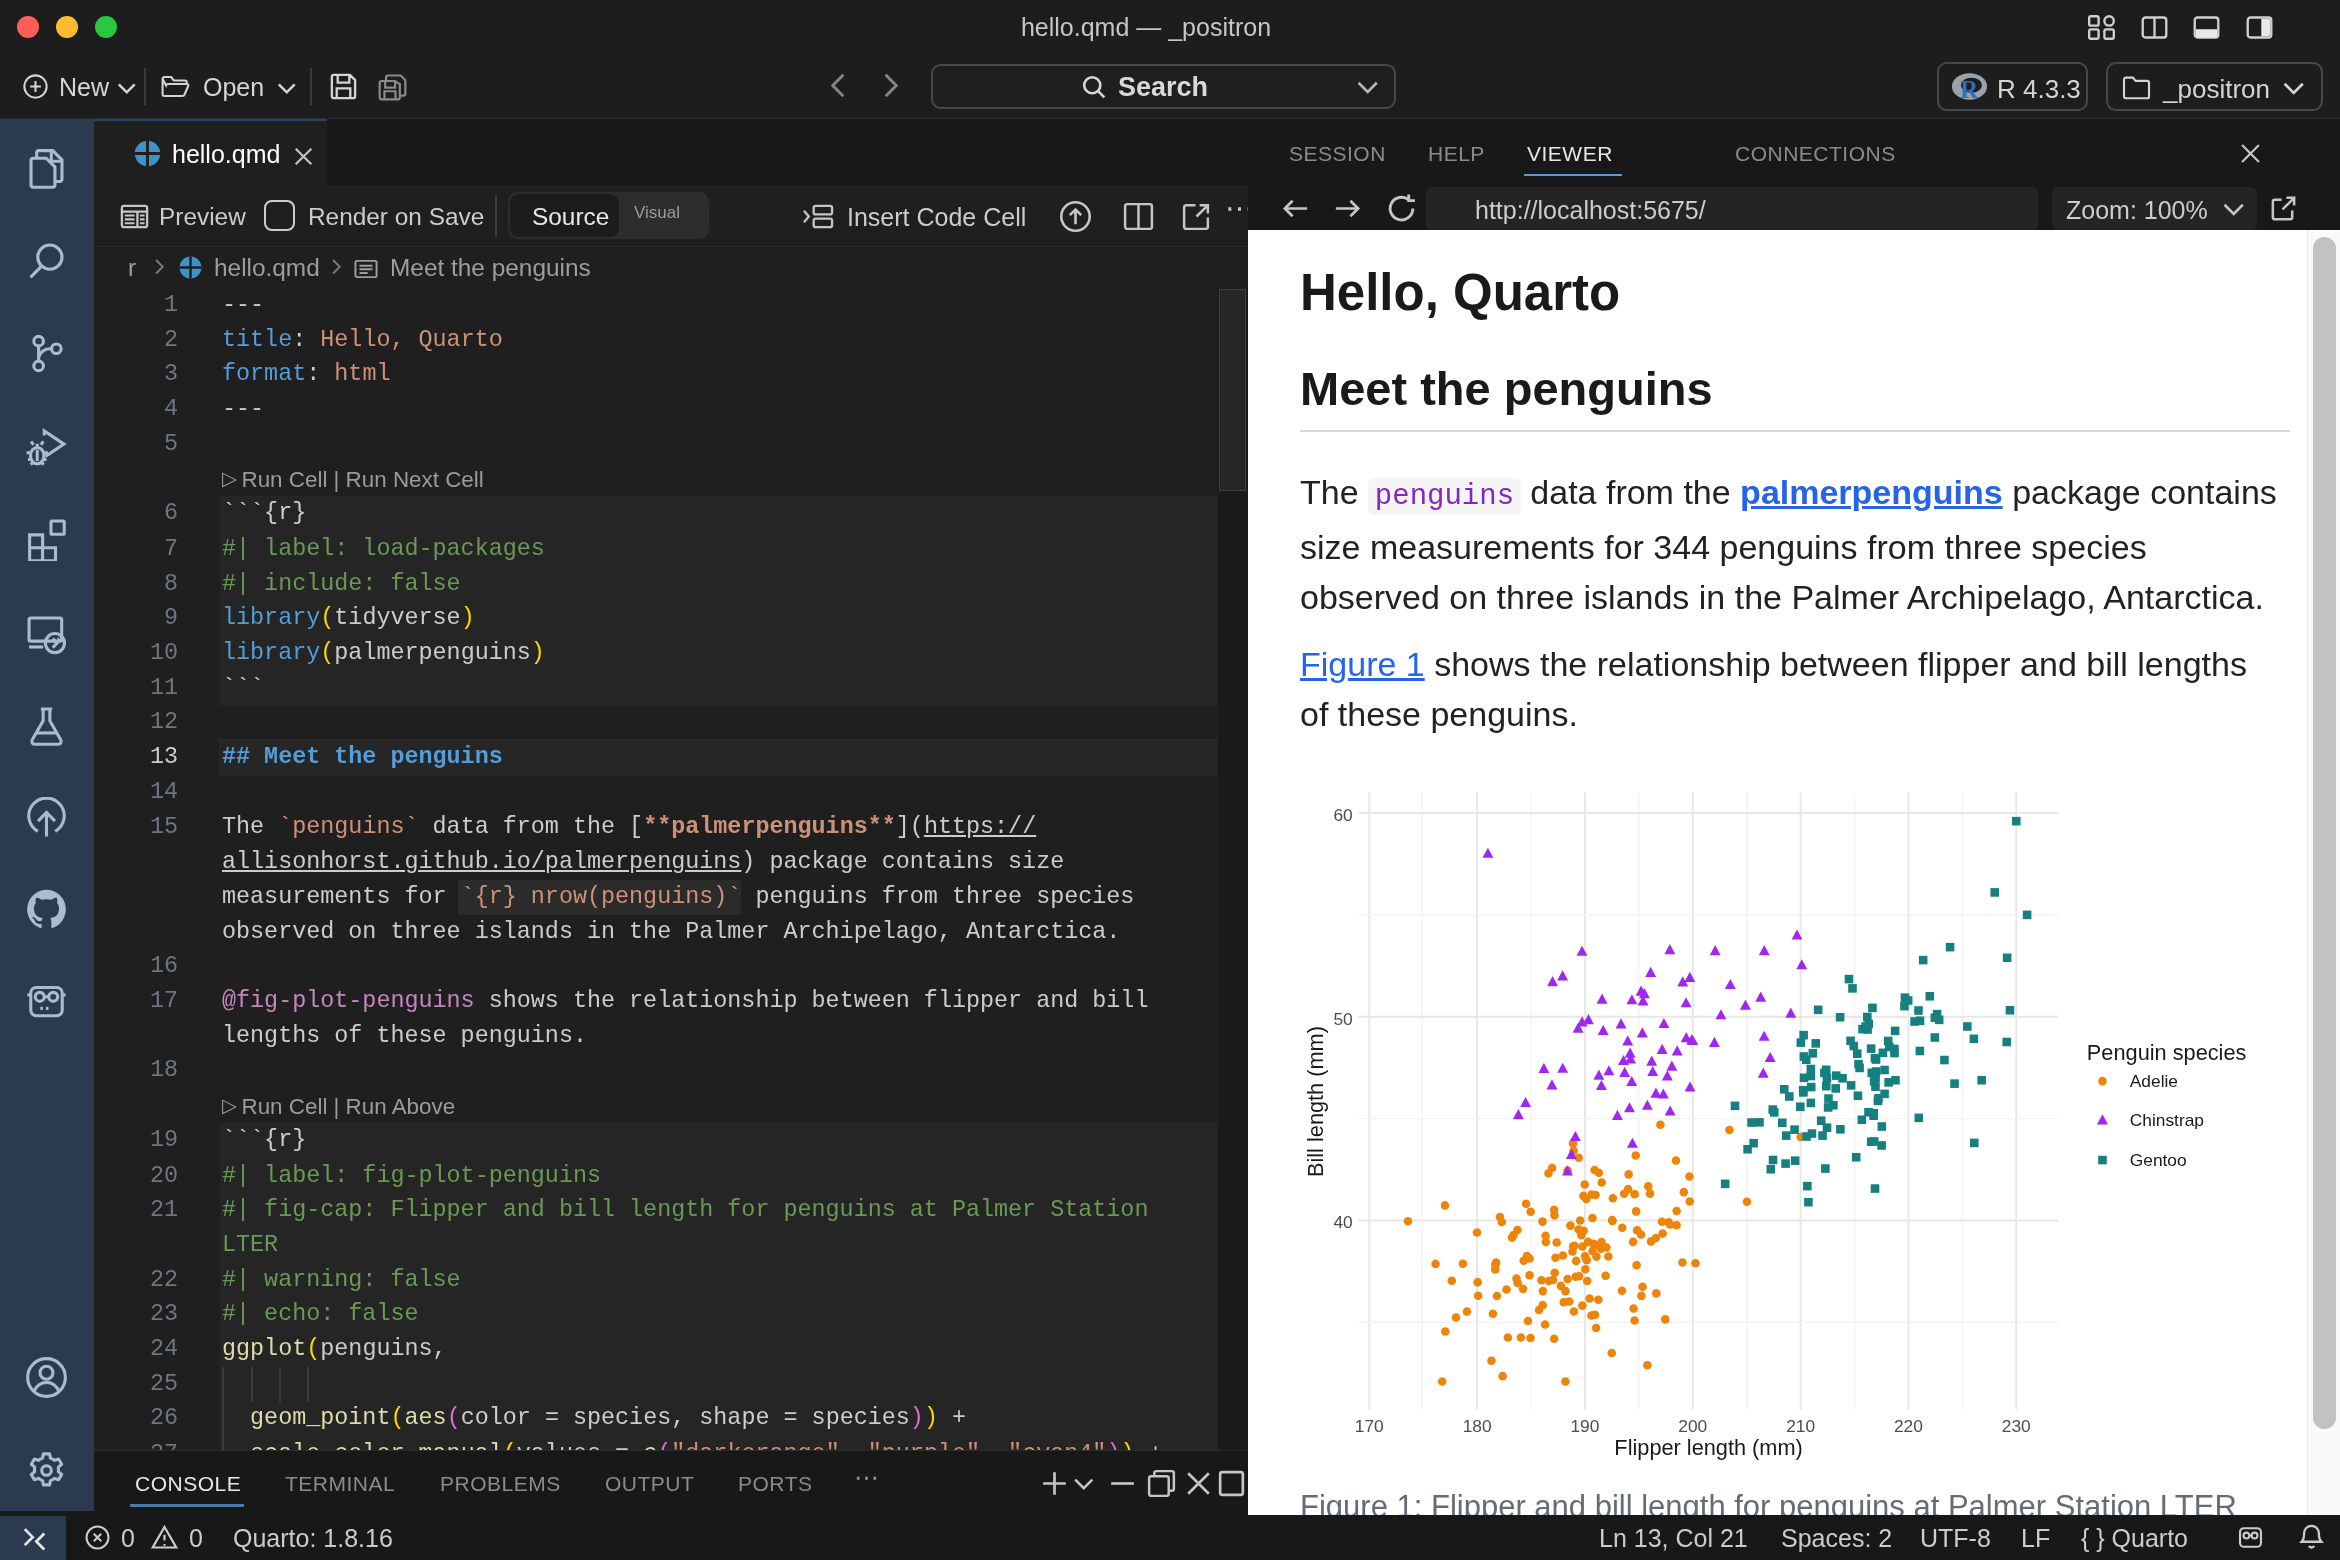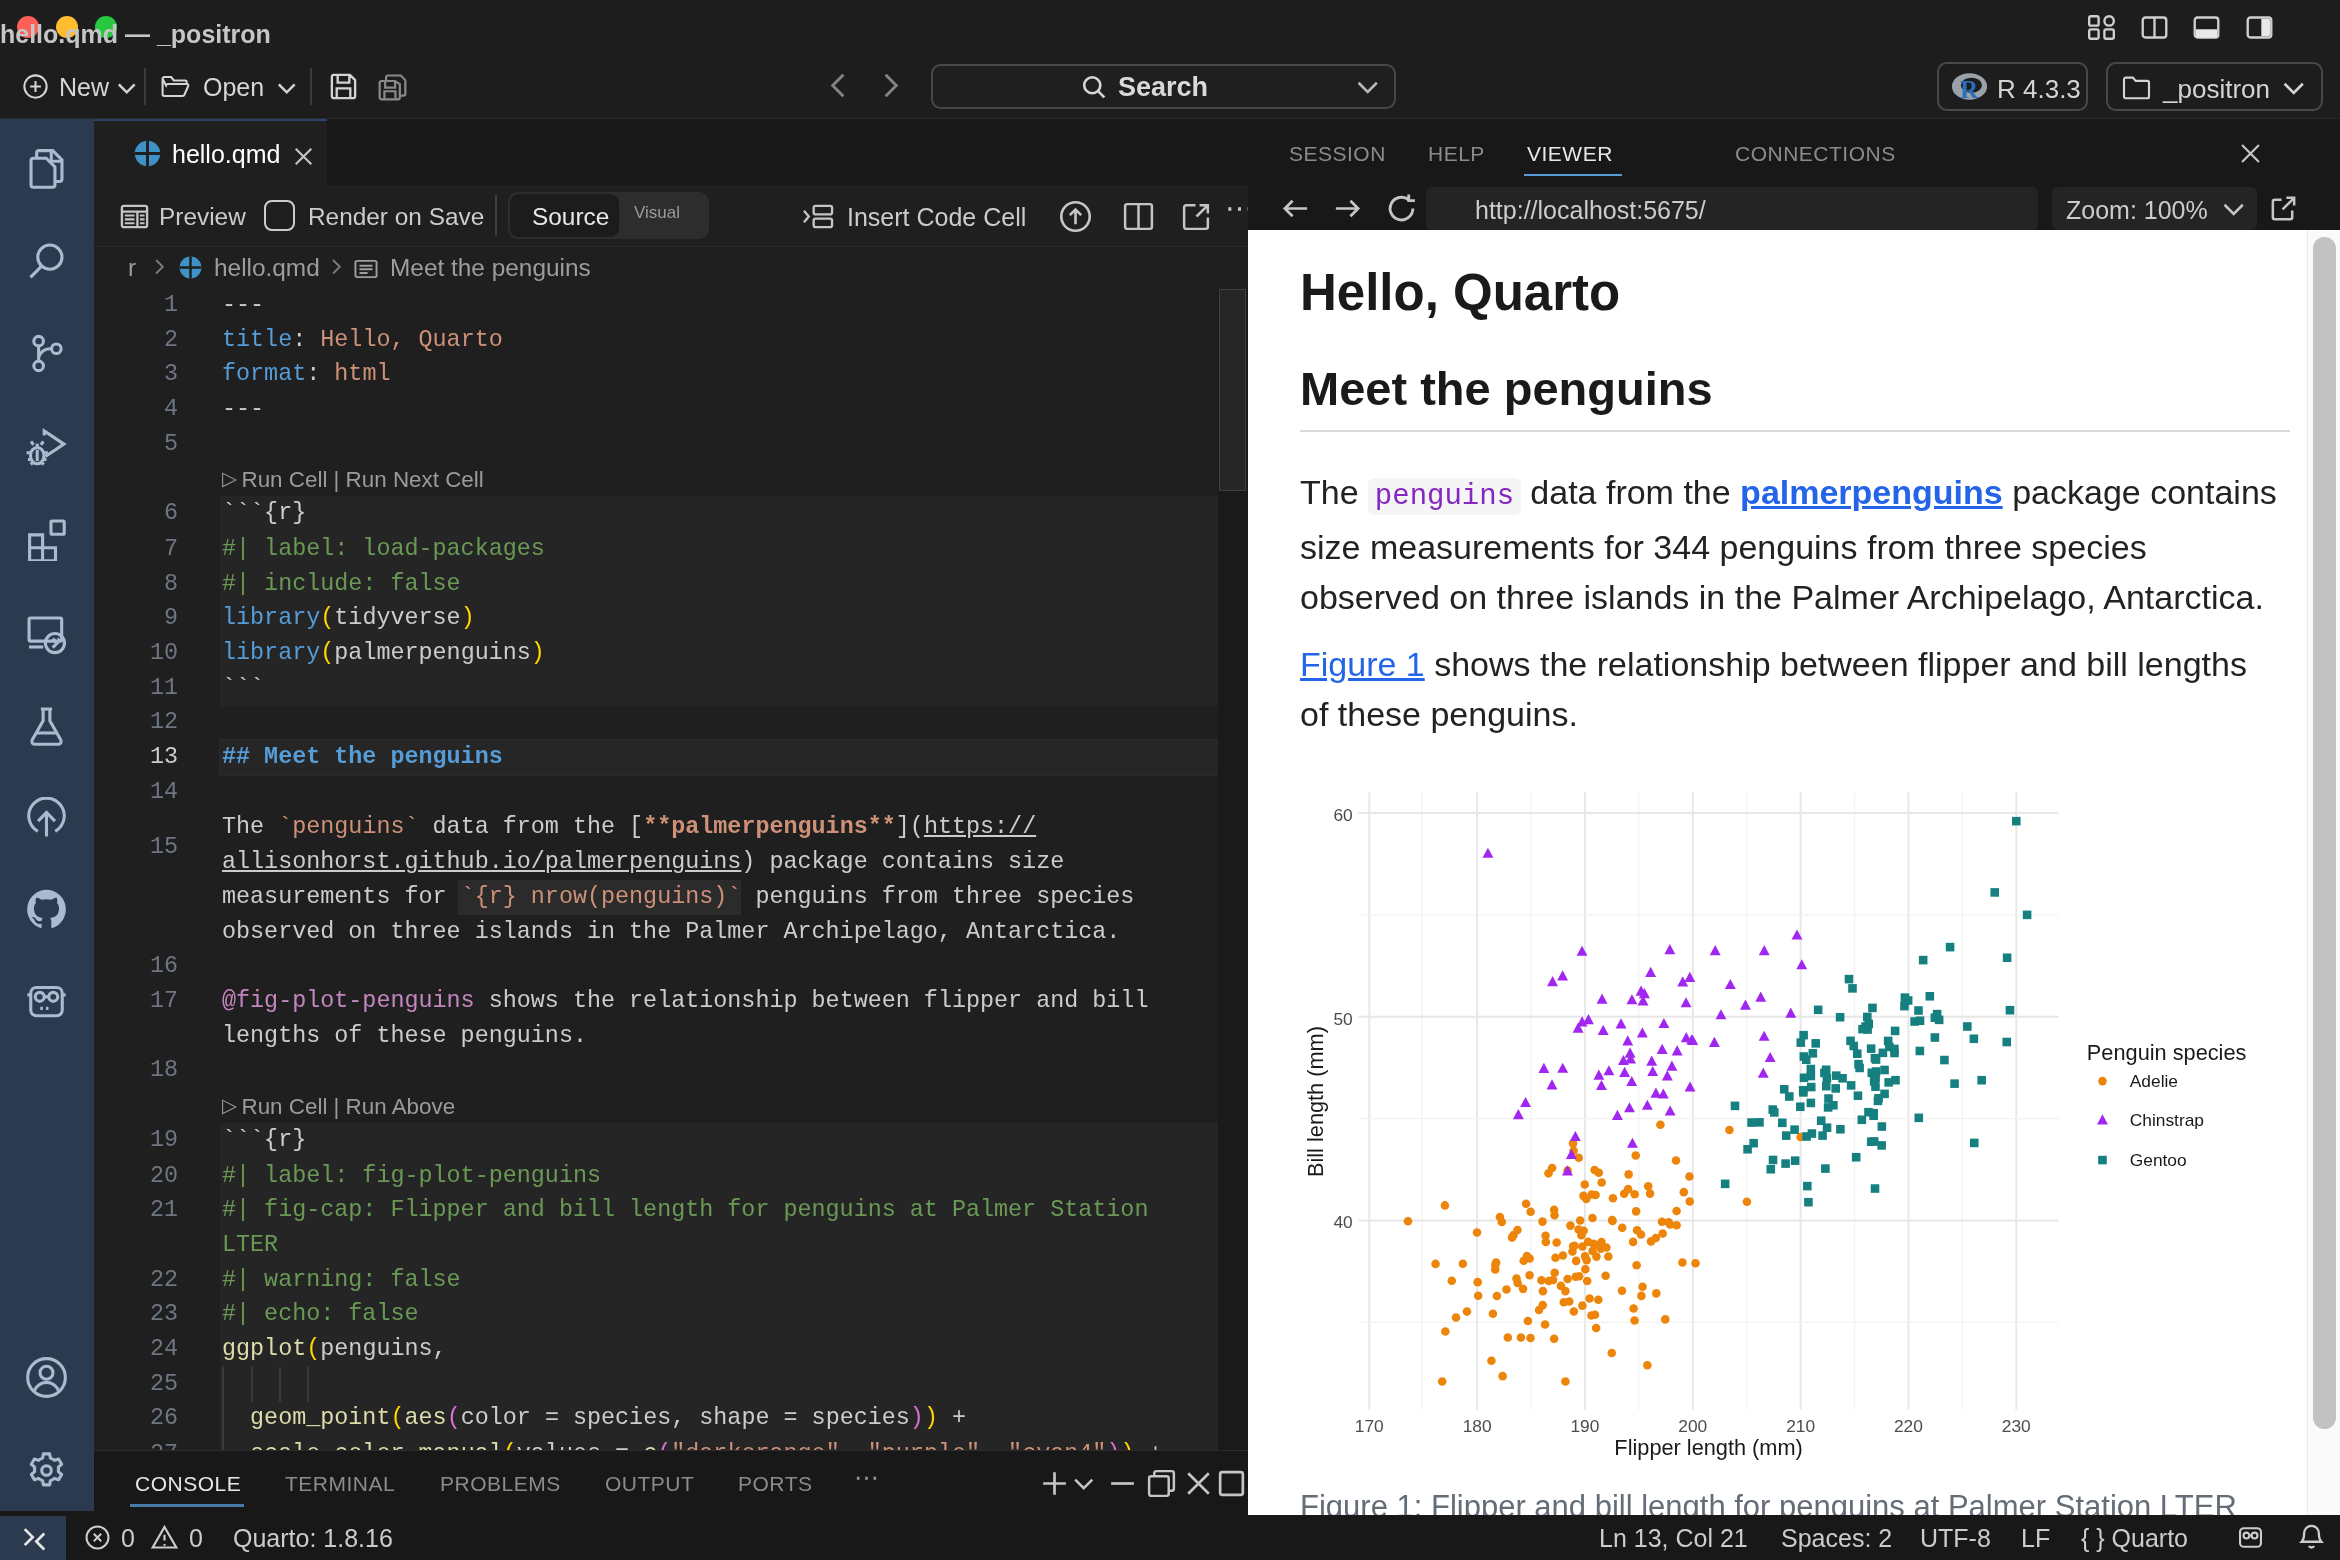--- a/index.html
+++ b/index.html
@@ -11,21 +11,21 @@
 .bold{font-weight:bold}
 .tabtxt{font-size:25px;color:#fff}
 .vtab{position:absolute;top:0;height:62px;line-height:62px;font-size:21px;letter-spacing:0.5px;color:#8b8b8b}
 </style></head><body>
 <div id="app">
 
 <div class="abs" style="left:0;top:0;width:2341px;height:54px;background:#1d1d1d"></div>
 <div class="abs" style="left:16.6px;top:15.6px;width:22.4px;height:22.4px;border-radius:50%;background:#ff5f57"></div>
 <div class="abs" style="left:56px;top:15.6px;width:22.4px;height:22.4px;border-radius:50%;background:#febc2e"></div>
 <div class="abs" style="left:95px;top:15.6px;width:22.4px;height:22.4px;border-radius:50%;background:#28c840"></div>
-<div class="abs" style="left:0;top:7px;width:2292px;height:54px;line-height:54px;font-size:25px;font-weight:bold;color:#c6c6c6">hello.qmd — _positron</div>
+<div class="abs" style="left:0;top:0;width:2292px;height:54px;line-height:54px;text-align:center;font-size:25px;font-weight:normal;color:#c6c6c6">hello.qmd — _positron</div>
 <svg class="abs" style="left:2087px;top:12.7px" width="29" height="29" viewBox="0 0 16 16">
       <g fill="none" stroke="#cfcfcf" stroke-width="1.3">
         <rect x="1.2" y="1.8" width="5.2" height="5.2" rx="1"></rect>
         <rect x="9.6" y="1.8" width="5.2" height="5.2" rx="2.6"></rect>
         <rect x="1.2" y="9" width="5.2" height="5.2" rx="1"></rect>
         <rect x="9.6" y="9" width="5.2" height="5.2" rx="1"></rect>
       </g>
     </svg>
 <svg class="abs" style="left:2140px;top:12.7px" width="29" height="29" viewBox="0 0 16 16">
       <g fill="none" stroke="#cfcfcf" stroke-width="1.3">
@@ -322,21 +322,21 @@
     <div class="ln" style="left:96px;top:601px;color:#6e7681">9</div>
     <div class="cl" style="top:601px"><span class="b">library</span><span class="p1">(</span>tidyverse<span class="p1">)</span></div>
     <div class="ln" style="left:96px;top:636px;color:#6e7681">10</div>
     <div class="cl" style="top:636px"><span class="b">library</span><span class="p1">(</span>palmerpenguins<span class="p1">)</span></div>
     <div class="ln" style="left:96px;top:671px;color:#6e7681">11</div>
     <div class="cl" style="top:671px">```</div>
     <div class="ln" style="left:96px;top:705px;color:#6e7681">12</div>
     <div class="ln" style="left:96px;top:740px;color:#cccccc">13</div>
     <div class="cl" style="top:740px"><span class="b bold">## Meet the penguins</span></div>
     <div class="ln" style="left:96px;top:775px;color:#6e7681">14</div>
-    <div class="ln" style="left:96px;top:830px;color:#6e7681">15</div>
+    <div class="ln" style="left:96px;top:810px;color:#6e7681">15</div>
     <div class="cl" style="top:810px">The <span class="o">`penguins`</span> data from the [<span class="o bold">**palmerpenguins**</span>](<span style="text-decoration:underline">https://</span></div>
     <div class="cl" style="top:880px">measurements for <span class="o">`{r} nrow(penguins)`</span> penguins from three species</div>
     <div class="cl" style="top:845px"><span style="text-decoration:underline">allisonhorst.github.io/palmerpenguins</span>) package contains size</div>
     <div class="cl" style="top:915px">observed on three islands in the Palmer Archipelago, Antarctica.</div>
     <div class="ln" style="left:96px;top:949px;color:#6e7681">16</div>
     <div class="ln" style="left:96px;top:984px;color:#6e7681">17</div>
     <div class="cl" style="top:984px"><span class="mg">@fig-plot-penguins</span> shows the relationship between flipper and bill</div>
     <div class="cl" style="top:1019px">lengths of these penguins.</div>
     <div class="ln" style="left:96px;top:1053px;color:#6e7681">18</div>
     <div class="abs" style="left:222px;top:1091px;height:32px;line-height:32px;font-size:22.4px;color:#9b9b9b"><span style="font-size:19.5px;position:relative;top:-2px">▷</span> Run Cell | Run Above</div>

